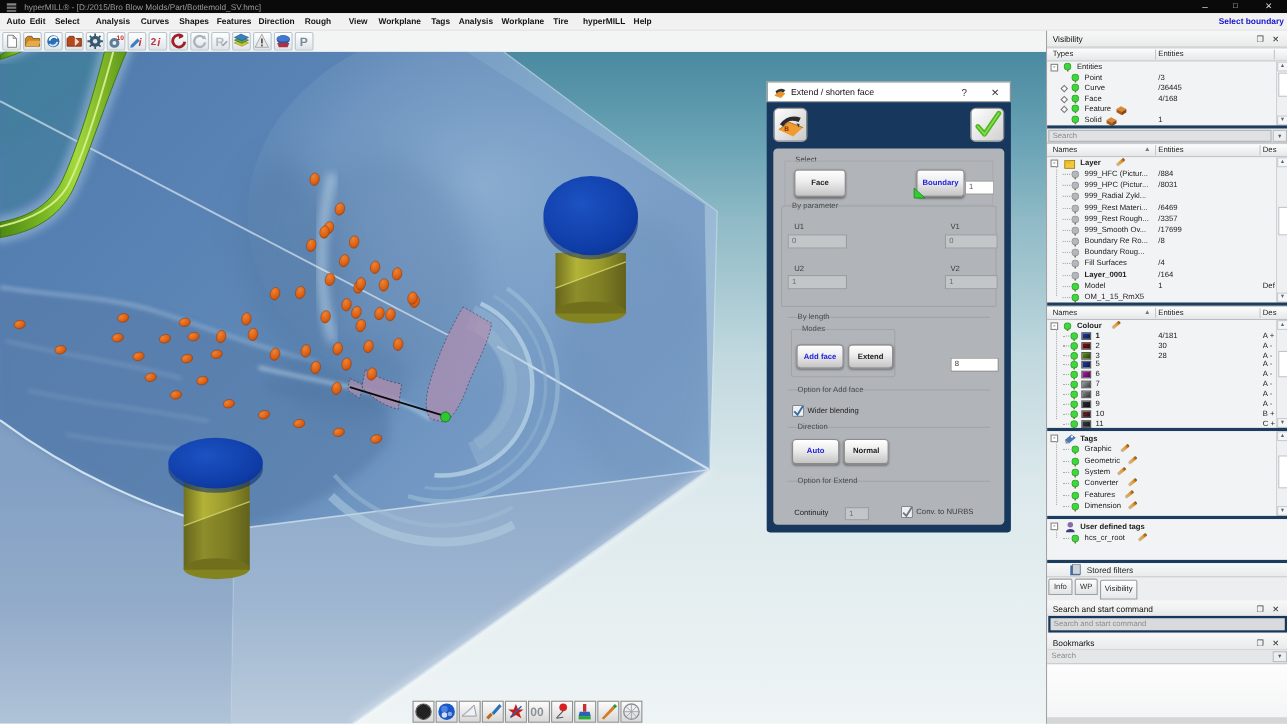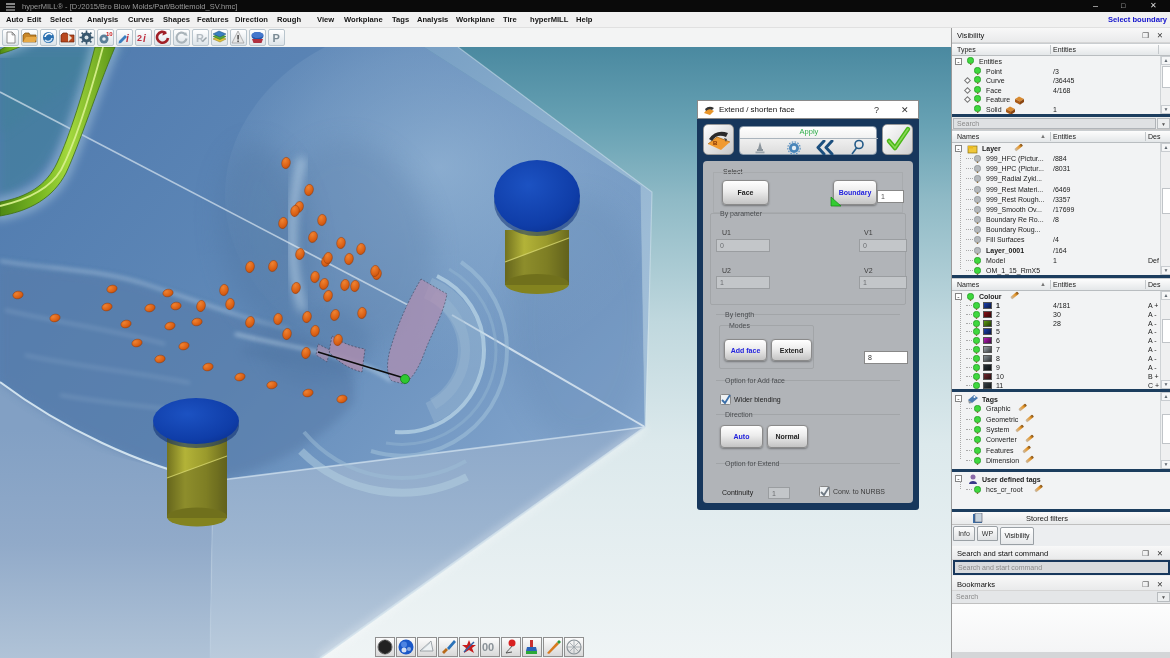--- a/index.html
+++ b/index.html
@@ -5,21 +5,21 @@
 html,body{width:1170px;height:658px;overflow:hidden;background:#fff;font-family:"Liberation Sans",sans-serif;}
 .abs{position:absolute;}
 #titlebar{position:absolute;left:0;top:0;width:1170px;height:12px;background:#0a0a0a;color:#9a9a9a;font-size:7.5px;}
 #menubar{position:absolute;left:0;top:12px;width:1170px;height:16px;background:#f1f1f1;border-bottom:1px solid #e0e0e0;}
 .mi{position:absolute;top:3px;font-size:7.6px;font-weight:bold;color:#141414;}
 #toolbar{position:absolute;left:0;top:28px;width:951px;height:19px;background:#f3f4f4;}
 .tbi{position:absolute;top:1px;width:17px;height:17px;border:1px solid #b9c5cd;background:linear-gradient(#ffffff,#dde4e9);border-radius:2px;}
 #viewport{position:absolute;left:0;top:47px;width:951px;height:611px;}
 #botbar{position:absolute;left:375px;top:637px;height:21px;}
 .bbi{position:absolute;top:0;width:20px;height:20px;border:1px solid #8f8f8f;background:linear-gradient(#fcfcfc,#d8d8d8);}
-#dialog{position:absolute;left:697px;top:100px;width:264px;height:410px;}
+#dialog{position:absolute;left:697px;top:74px;width:264px;height:410px;}
 #rpanel{position:absolute;left:951px;top:28px;width:219px;height:630px;background:#f0f1f2;border-left:1px solid #9a9a9a;font-size:7px;color:#1a1a1a;}
 .ph{position:absolute;left:0;width:219px;background:linear-gradient(#f8f8f8,#e9eaeb);border-bottom:1px solid #d5d5d5;font-size:7.6px;color:#111;}
 .colhdr{position:absolute;left:0;width:219px;background:linear-gradient(#fdfdfd,#e4e7e9);border-top:1px solid #c9cdd0;border-bottom:1px solid #b9bdc0;}
 .colhdr span{position:absolute;top:2px;font-size:7px;color:#222;}
 .csep{position:absolute;top:1px;bottom:1px;width:1px;background:#c4c8cb;}
 .navysep{position:absolute;left:0;width:219px;height:3px;background:#1c3d5e;}
 .trow{position:absolute;left:0;width:219px;height:10px;}
 .trow span{position:absolute;font-size:7px;white-space:nowrap;}
 .sb{position:absolute;right:0;width:11px;background:#eff0f1;border-left:1px solid #cfd3d6;}
 .sbb{position:absolute;left:0;width:10px;height:9px;background:#f5f6f7;border:1px solid #c8ccd0;color:#606870;font-size:5px;line-height:7px;text-align:center;}
@@ -373,41 +373,20 @@
 
  <div class="abs" style="left:6px;top:24px;width:31px;height:31px;background:linear-gradient(135deg,#ffffff,#c8c8c8);border-radius:5px;border:1px solid #999;">
   <svg width="29" height="29">
         <path d="M4 19 L13 12 L26 17 L17 25 Z" fill="#f09a30"></path>
         <path d="M4 19 L13 12 L26 17" fill="none" stroke="#b06a10" stroke-width="0.8"></path>
         <path d="M5 14 Q12 4 24 8 L22 12 Q13 8 8 16 Z" fill="#2a2a2a"></path>
         <path d="M20 13 l3 1 -1 3 z" fill="#444"></path>
         <text x="9" y="20" font-size="6" fill="#803000" font-weight="bold">B</text>
       </svg>
  </div>
- <div class="abs" style="left:42px;top:26px;width:138px;height:29px;background:linear-gradient(#ffffff,#dcdcdc);border-radius:4px;border:1px solid #8899aa;">
-  <div class="abs" style="left:0;top:0;width:138px;height:12px;border-bottom:1px solid #aab4bd;text-align:center;font-size:7.5px;color:#2fae4a;">Apply</div>
-  <svg class="abs" style="left:14px;top:14px" width="12" height="13">
-        <path d="M6 1 L8 8 H4 Z" fill="#8a949c"></path>
-        <rect x="3" y="8" width="6" height="2" fill="#8a949c"></rect>
-        <rect x="1.5" y="10.5" width="9" height="1.8" fill="#9aa4ac"></rect>
-      </svg>
-  <svg class="abs" style="left:47px;top:14px" width="14" height="14">
-        <circle cx="7" cy="7" r="5" fill="#4a86ba"></circle>
-        <circle cx="7" cy="7" r="6.2" fill="none" stroke="#5f93c2" stroke-width="1.2" stroke-dasharray="1.6,1.3"></circle>
-        <circle cx="7" cy="7" r="2.2" fill="#e4edf4"></circle>
-      </svg>
-  <svg class="abs" style="left:76px;top:13px" width="18" height="15">
-        <path d="M8 1 L2 7.5 L8 14" fill="none" stroke="#1c4f7e" stroke-width="3" stroke-linecap="round" stroke-linejoin="round"></path>
-        <path d="M16 1 L10 7.5 L16 14" fill="none" stroke="#1c4f7e" stroke-width="3" stroke-linecap="round" stroke-linejoin="round"></path>
-      </svg>
-  <svg class="abs" style="left:110px;top:12px" width="15" height="16">
-        <circle cx="9" cy="5.5" r="4" fill="none" stroke="#235a88" stroke-width="1.6"></circle>
-        <line x1="6.5" y1="9" x2="2" y2="15" stroke="#235a88" stroke-width="1.6"></line>
-      </svg>
- </div>
  <div class="abs" style="left:185px;top:24px;width:31px;height:31px;background:linear-gradient(135deg,#ffffff,#d0d0d0);border-radius:5px;border:1px solid #999;">
   <svg width="29" height="29">
         <path d="M6 16 L12 23 L25 4" fill="none" stroke="#4ab818" stroke-width="4.5" stroke-linecap="round" stroke-linejoin="round"></path>
         <path d="M6 16 L12 23 L25 4" fill="none" stroke="#8ad858" stroke-width="1.6" stroke-linecap="round"></path>
       </svg>
  </div>
 
  <div class="abs" id="dbody" style="left:6px;top:61px;width:210px;height:342px;background:#b1b4b8;border-radius:4px;font-size:7px;color:#3c3c3c;">
   <span class="abs" style="left:20px;top:7px;">Select</span>
   <div class="abs" style="left:10px;top:11px;width:190px;height:41px;border:1px solid #a8abae;"></div>
@@ -910,21 +889,21 @@
         <div class="pc" style="left:82px;top:2px;"></div>
       </div>
       <div class="abs" style="left:8px;top:9px;width:1px;height:8px;border-left:1px dotted #aaa;"></div>
     </div>
  <div class="navysep" style="top:481px;"></div>
  <div class="abs" style="top:484px;height:13px;left:0;width:219px;background:linear-gradient(#fafafa,#e8eaeb);border-bottom:1px solid #c0c0c0;">
   <svg class="abs" style="left:20px;top:1px" width="11" height="11">
         <rect x="1" y="1" width="9" height="9" fill="#3a6ea8"></rect>
         <rect x="3" y="0" width="7" height="9" fill="#c8d4de" stroke="#556" stroke-width="0.6"></rect>
       </svg>
-  <span class="abs" style="left:36px;top:2px;font-size:7.5px;color:#222;margin-left:38px;">Stored filters</span>
+  <span class="abs" style="left:36px;top:2px;font-size:7.5px;color:#222;">Stored filters</span>
  </div>
  <div class="abs" style="top:497px;height:21px;left:0;width:219px;background:#eceef0;">
   <div class="abs" style="left:1px;top:1px;width:22px;height:15px;background:linear-gradient(#fdfdfd,#e0e2e4);border:1px solid #9aa0a5;border-radius:2px 2px 0 0;font-size:7px;color:#333;text-align:center;line-height:14px;">Info</div>
   <div class="abs" style="left:25px;top:1px;width:21px;height:15px;background:linear-gradient(#fdfdfd,#e0e2e4);border:1px solid #9aa0a5;border-radius:2px 2px 0 0;font-size:7px;color:#333;text-align:center;line-height:14px;">WP</div>
   <div class="abs" style="left:48px;top:2px;width:34px;height:18px;background:linear-gradient(#ffffff,#e6e8ea);border:1px solid #9aa0a5;border-radius:2px 2px 0 0;font-size:7px;color:#222;text-align:center;line-height:15px;">Visibility</div>
  </div>
  <div class="ph" style="top:518px;height:14px;">
       <span class="abs" style="left:5px;top:3px;">Search and start command</span>
       <span class="hic" style="right:22px;top:3px;">❐</span>
       <span class="hic" style="right:8px;top:3px;">✕</span>

